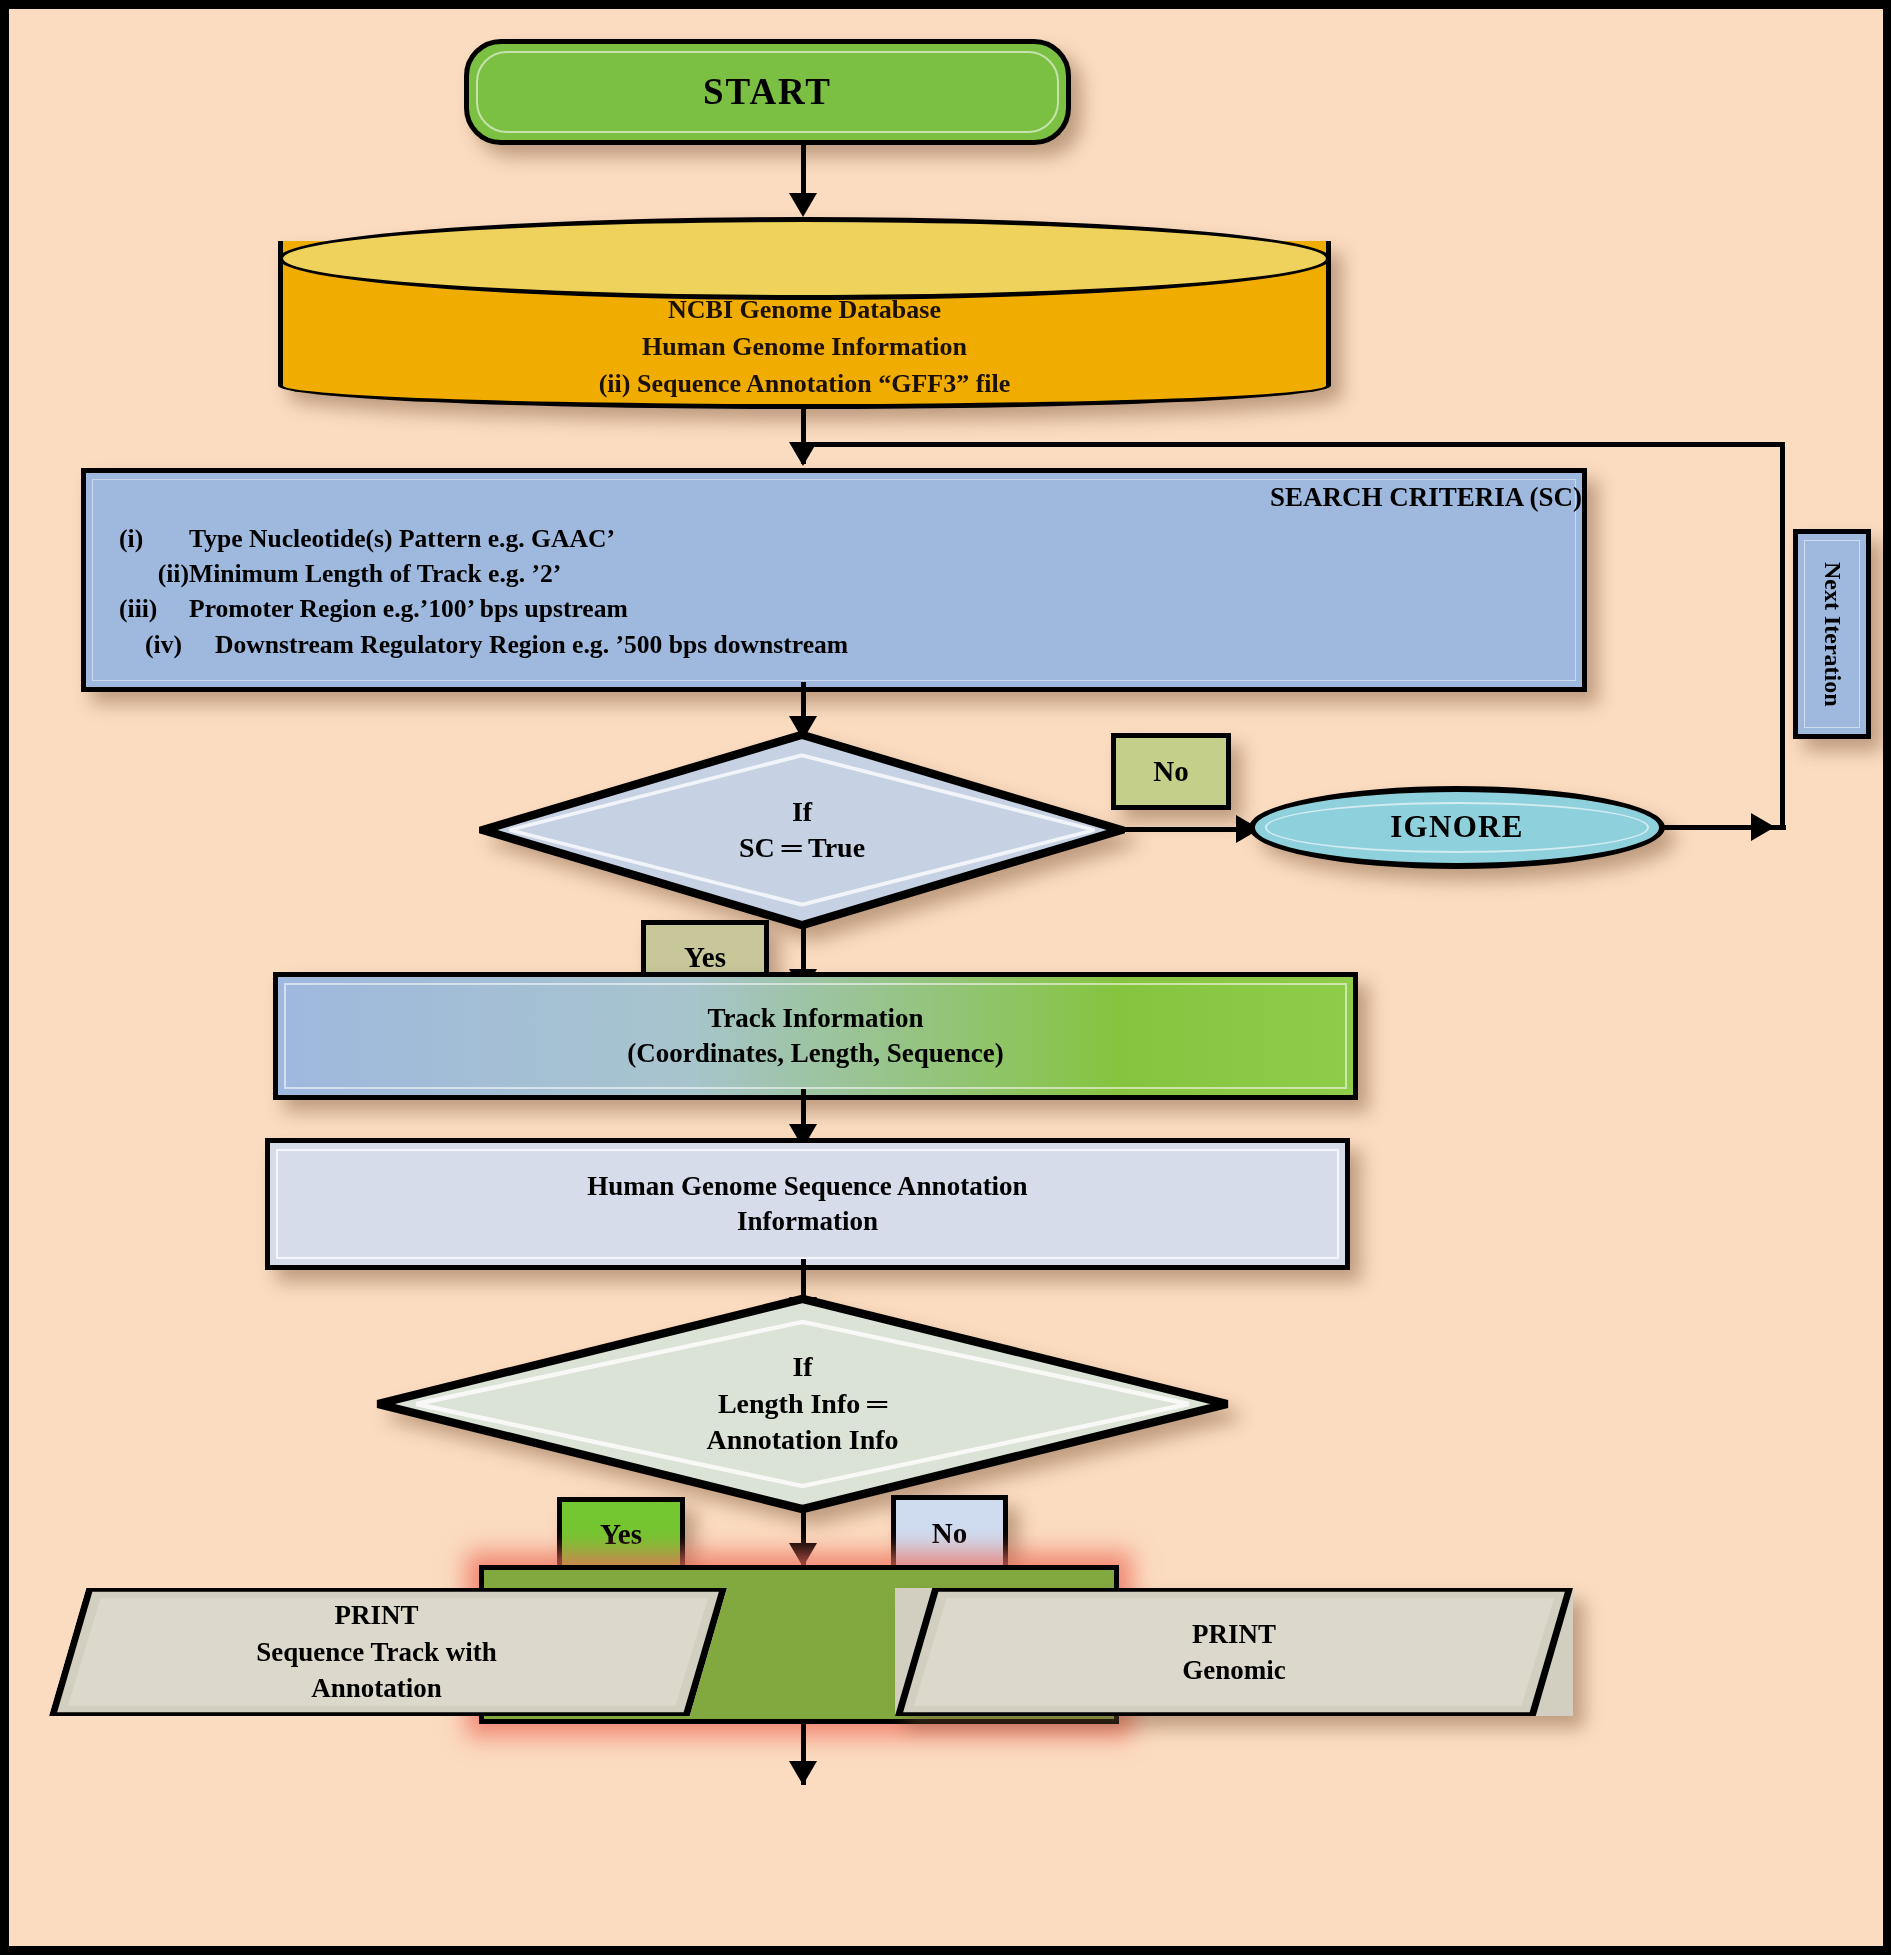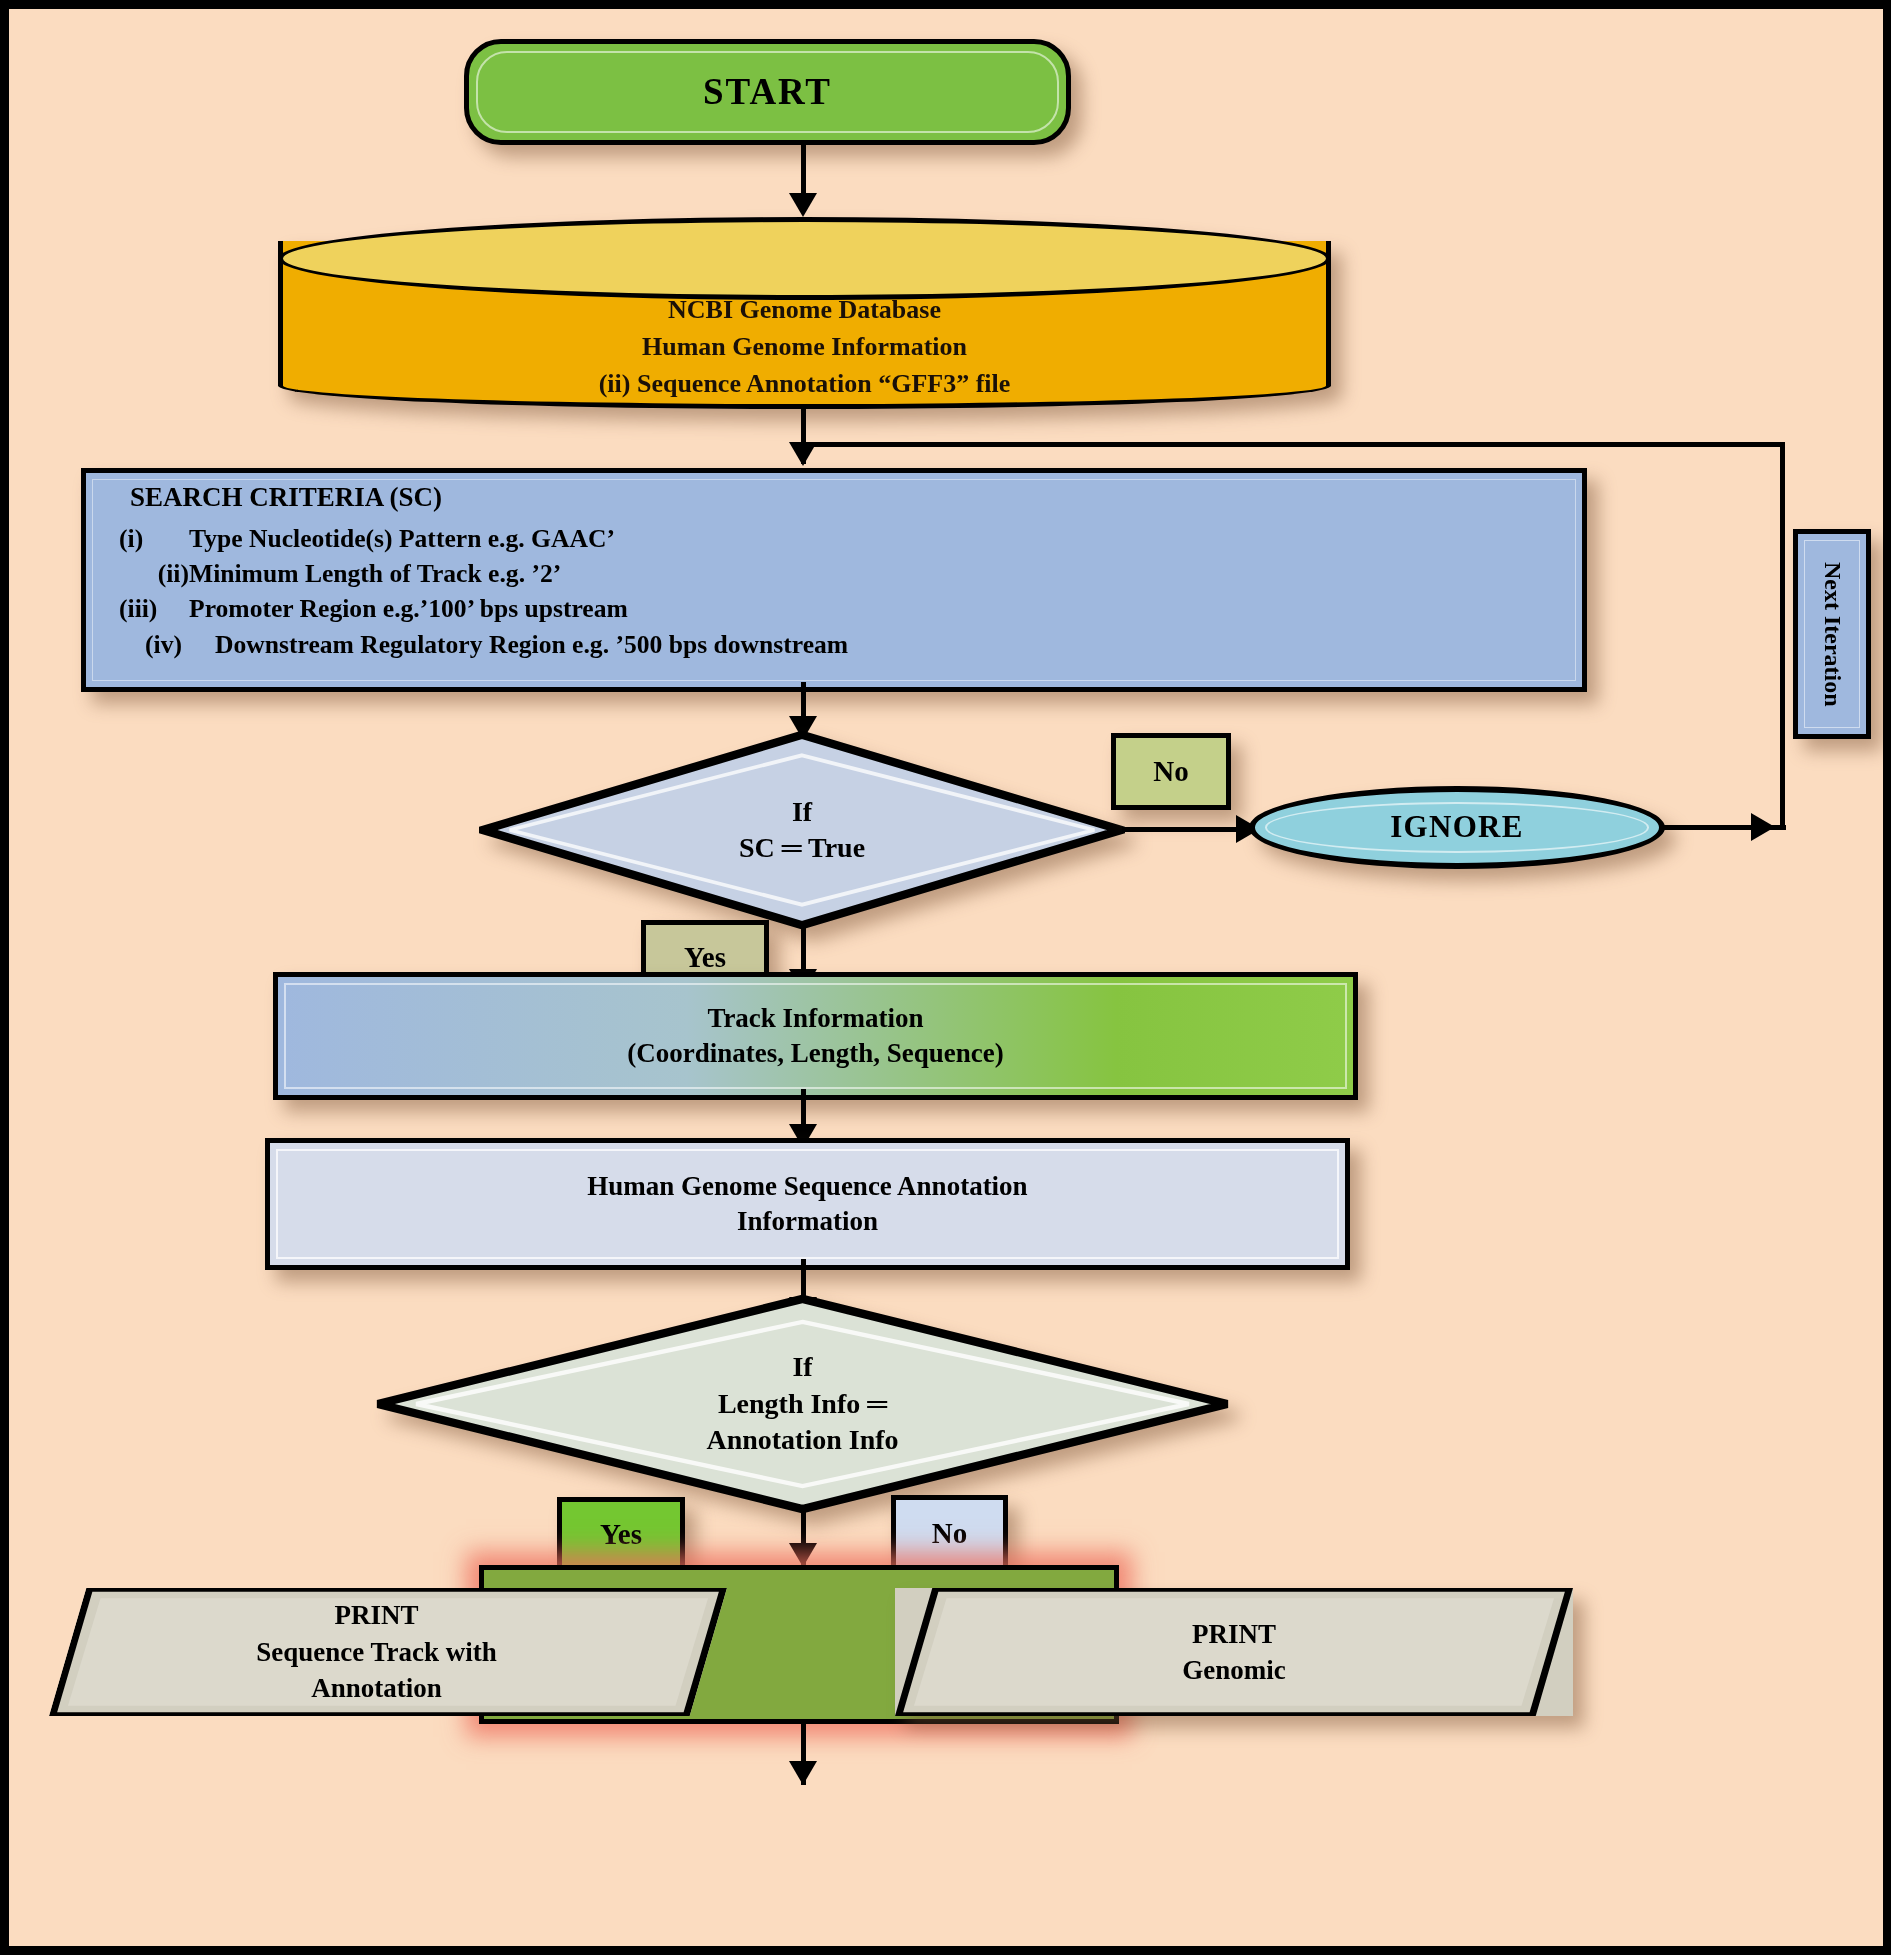--- a/index.html
+++ b/index.html
@@ -87,21 +87,21 @@
       <div>(ii) Sequence Annotation “GFF3” file</div>
     </div>
   </div>
 
   <div class="vline" style="left:792px;top:397px;height:58px;"></div>
   <div class="arrow-down" style="left:780px;top:433px;"></div>
 
   <div class="rect shadow" style="position:absolute;left:72px;top:459px;width:1496px;height:214px;background:#9fb8de;">
     <div class="bevel" style="border:1.9px solid rgba(255,255,255,.45);"></div>
     <div style="position:relative;padding:9px 0 0 0;">
-      <div style="text-align:left;font-size:27px;font-weight:bold;padding-left:44px;">SEARCH CRITERIA (SC)</div>
+      <div style="text-align:right;font-size:27px;font-weight:bold;padding-left:44px;">SEARCH CRITERIA (SC)</div>
       <div style="margin-top:7.7px;font-size:25.6px;font-weight:bold;line-height:1.38;padding-left:33px;">
         <div style="display:flex;">
           <span style="display:inline-block;width:70px;">(i)</span>
           <span>Type Nucleotide(s) Pattern e.g. GAAC’</span>
         </div>
         <div style="display:flex;text-align:right;">
           <span style="display:inline-block;width:70px;">(ii)</span>
           <span>Minimum Length of Track e.g. ’2’</span>
         </div>
         <div style="display:flex;">

